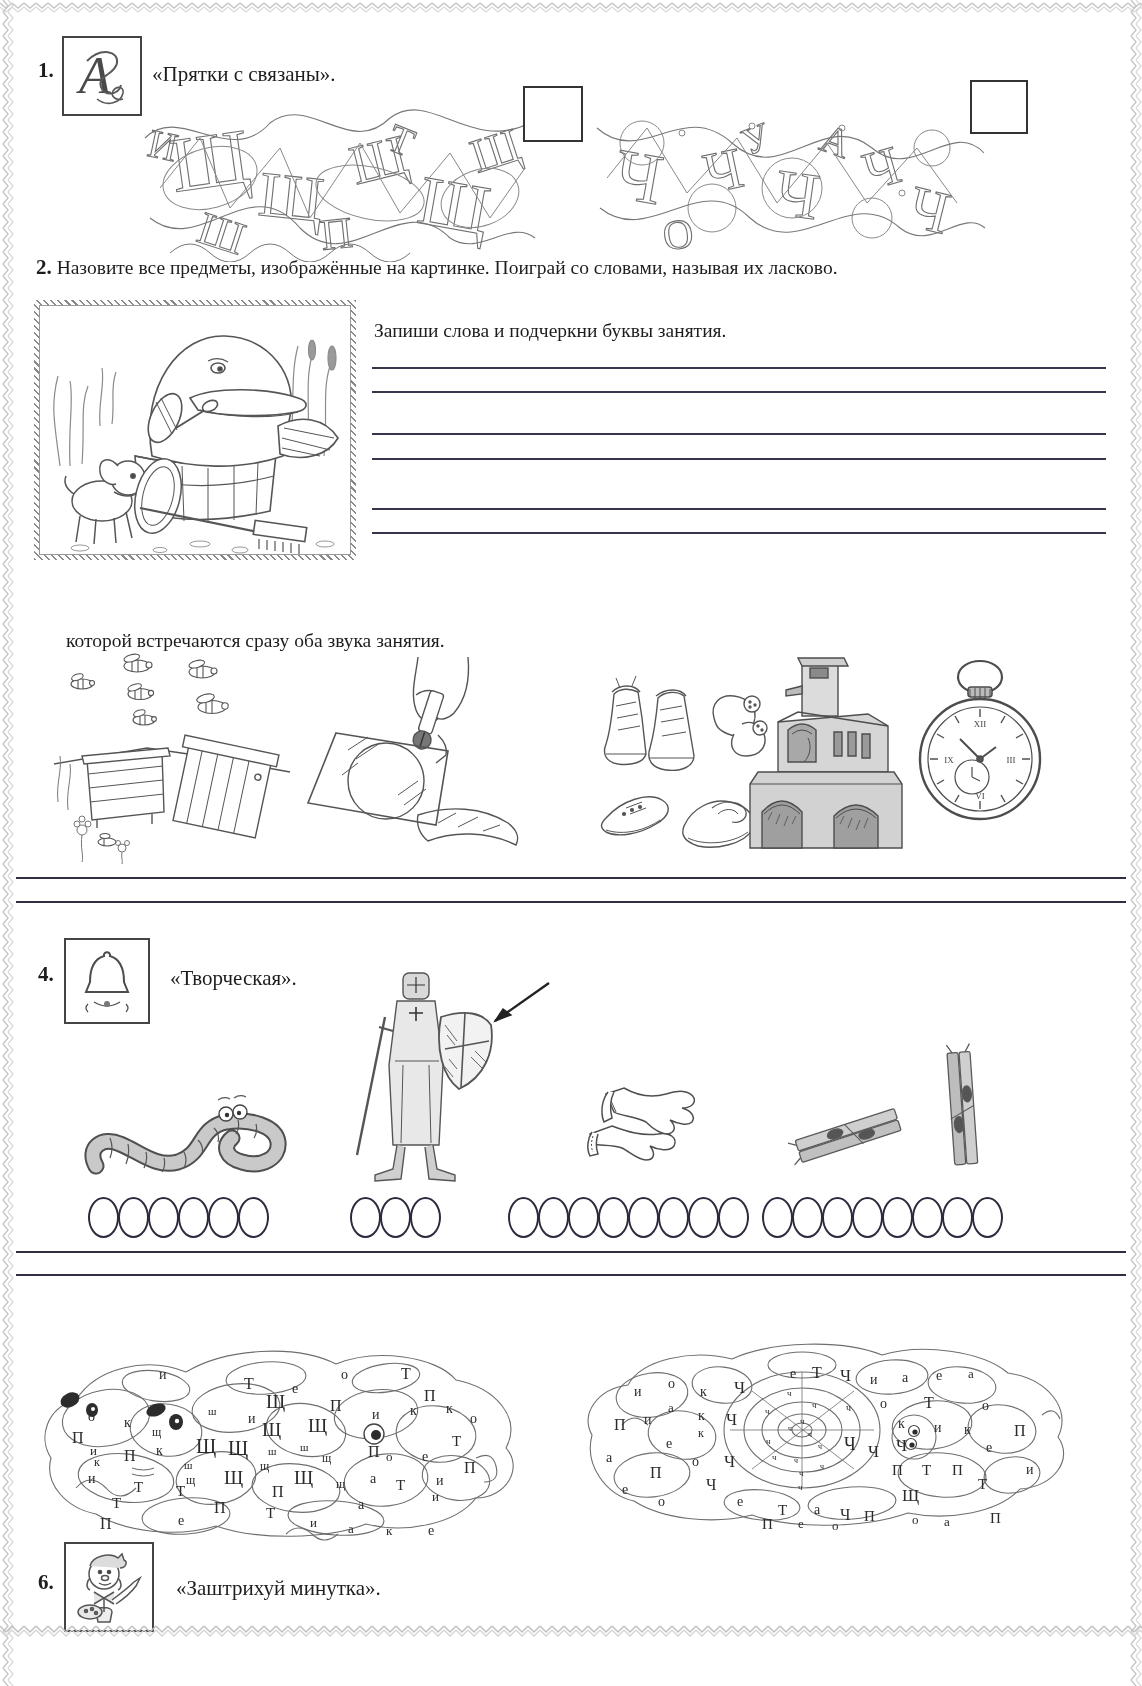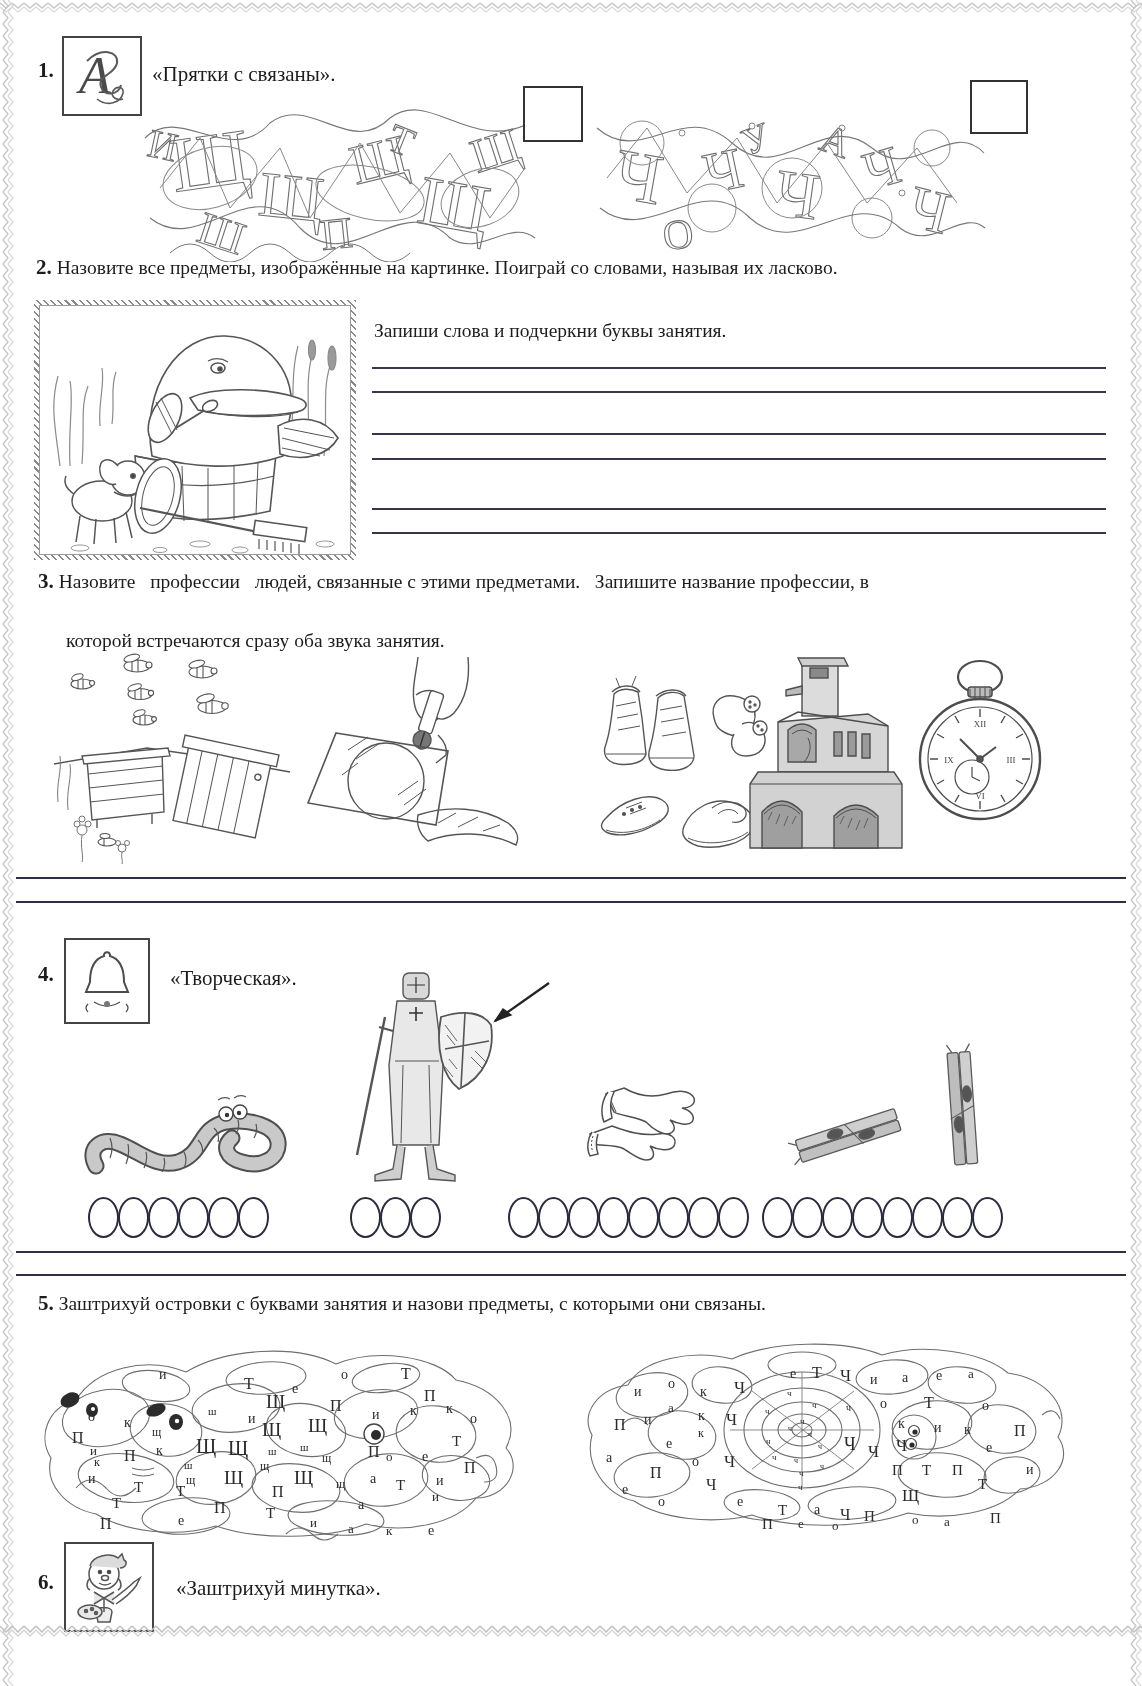--- a/index.html
+++ b/index.html
@@ -185,21 +185,20 @@
     </div>
   </div>
 
   <div class="write-line" style="left:372px;top:367px;width:734px"></div>
   <div class="write-line" style="left:372px;top:391px;width:734px"></div>
   <div class="write-line" style="left:372px;top:433px;width:734px"></div>
   <div class="write-line" style="left:372px;top:458px;width:734px"></div>
   <div class="write-line" style="left:372px;top:508px;width:734px"></div>
   <div class="write-line" style="left:372px;top:532px;width:734px"></div>
 
-  <p class="abs ttext" style="left:38px;top:566px;width:1078px;margin:0"><b class="tnum">3.</b> <span>Назовите   профессии   людей, связанные с этими предметами.   Запишите название профессии, в</span></p>
   <span class="abs ttext" style="left:66px;top:598px">которой встречаются сразу оба звука занятия.</span>
 
   <svg class="abs" style="left:52px;top:652px" width="240" height="212" viewBox="0 0 240 212">
     <g stroke="#555" stroke-width="1.4" fill="#fff">
       <path d="M2 112 L95 96 L150 104 L238 120" fill="none"></path>
 
       <path d="M35 108 L110 100 L112 160 L40 168 Z"></path>
       <path d="M30 104 L116 96 L118 104 L32 112 Z"></path>
       <path d="M36 122 L111 114 M37 136 L111 128 M38 150 L112 142" fill="none" stroke-width="1"></path>
       <path d="M45 168 L45 176 M100 162 L100 172" fill="none"></path>
@@ -505,21 +504,20 @@
       <div class="sound-circle"></div>
       <div class="sound-circle"></div>
       <div class="sound-circle"></div>
       <div class="sound-circle"></div>
       <div class="sound-circle"></div>
     </div>
 
   <div class="rule" style="top:1251px"></div>
   <div class="rule" style="top:1274px"></div>
 
-  <p class="abs ttext" style="left:38px;top:1288px;width:1078px;margin:0"><b class="tnum">5.</b> <span>Заштрихуй островки с буквами занятия и назови предметы, с которыми они связаны.</span></p>
 
   <div class="island" style="left:36px;top:1338px;width:495px;height:205px">
     <svg width="495" height="205" viewBox="0 0 495 205">
       <g stroke="#6e6e6e" stroke-width="1.1" fill="none">
         <path d="M15 120 C2 100 10 70 40 62 C60 30 110 18 150 34 C190 10 260 6 300 26 C340 10 400 18 420 42 C460 50 486 80 470 110 C488 130 470 160 440 160 C420 186 370 196 330 186 C290 202 220 202 180 188 C140 200 90 194 60 176 C30 170 8 146 15 120 Z"></path>
         <ellipse cx="70" cy="80" rx="44" ry="28" transform="rotate(-10 70 80)"></ellipse>
         <ellipse cx="130" cy="92" rx="36" ry="26" transform="rotate(8 130 92)"></ellipse>
         <ellipse cx="200" cy="70" rx="44" ry="24" transform="rotate(-6 200 70)"></ellipse>
         <ellipse cx="270" cy="92" rx="40" ry="26" transform="rotate(10 270 92)"></ellipse>
         <ellipse cx="340" cy="76" rx="42" ry="24" transform="rotate(-8 340 76)"></ellipse>

